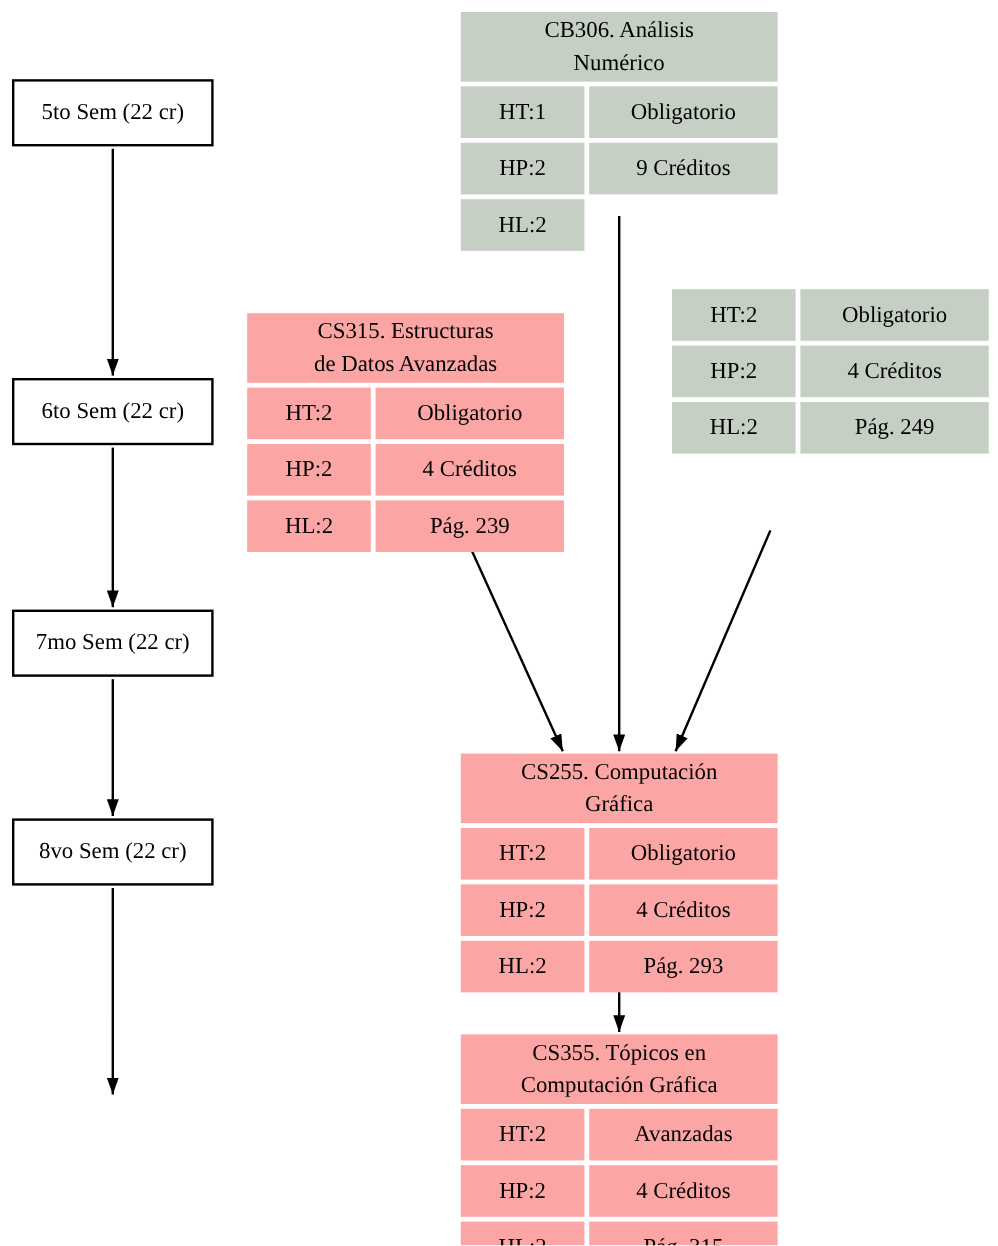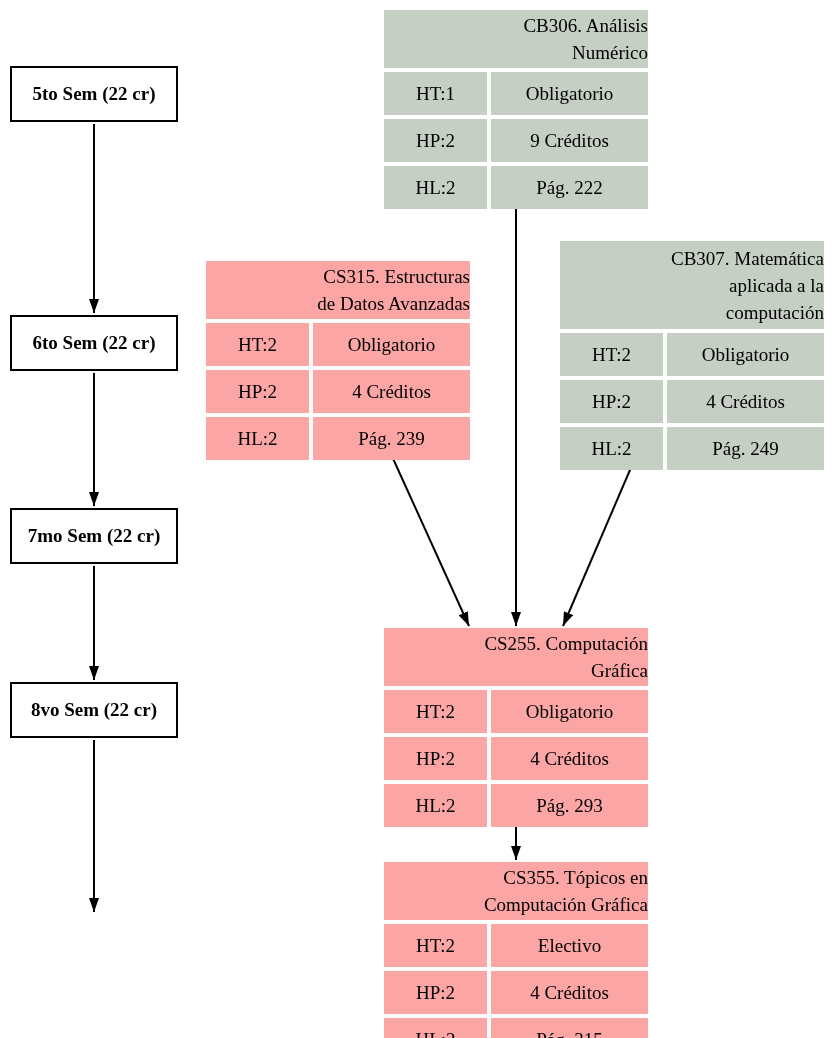--- a/index.html
+++ b/index.html
@@ -8,27 +8,27 @@
     font-family:"Liberation Serif","DejaVu Serif",serif; color:#000;
     overflow:hidden;
   }
   .edge-layer { position:absolute; left:0; top:0; width:832px; height:1038px; }
   .edge-layer line { stroke:#000000; stroke-width:2; }
 
   .sem {
     position:absolute; left:10px; width:168px; height:56px;
     background:#ffffff; border:2px solid #000000; box-sizing:border-box;
     display:flex; align-items:center; justify-content:center;
-    font-size:19px; white-space:nowrap;font-weight:bold;
+    font-size:19px; white-space:nowrap;
   }
 
   .card { position:absolute; width:264px; display:grid; grid-template-columns:103px 1fr; gap:4px; }
   .card .hdr {
     grid-column:1 / -1;
-    display:flex; flex-direction:column; align-items:flex-end; justify-content:center;
+    display:flex; flex-direction:column; align-items:center; justify-content:center;
     text-align:center; font-size:19px; line-height:27px;
   }
   .hdr2 { height:58px; }
   .hdr3 { height:88px; }
   .cell { height:43px; display:flex; align-items:center; justify-content:center; font-size:19px; }
   .green .hdr, .green .cell { background:#c5cfc4; }
   .blue  .hdr, .blue  .cell { background:#fca5a5; }
 </style>
 </head>
 <body>
@@ -67,42 +67,36 @@
   <div class="card green" style="left:384px;top:10px">
     <div class="hdr hdr2">
       <div>CB306. Análisis</div>
       <div>Numérico</div>
     </div>
     <div class="cell">HT:1</div>
     <div class="cell">Obligatorio</div>
     <div class="cell">HP:2</div>
     <div class="cell">9 Créditos</div>
     <div class="cell">HL:2</div>
-    <div class="cell">Pág. 222</div>
   </div>
 
   <div class="card blue" style="left:206px;top:261px">
     <div class="hdr hdr2">
       <div>CS315. Estructuras</div>
       <div>de Datos Avanzadas</div>
     </div>
     <div class="cell">HT:2</div>
     <div class="cell">Obligatorio</div>
     <div class="cell">HP:2</div>
     <div class="cell">4 Créditos</div>
     <div class="cell">HL:2</div>
     <div class="cell">Pág. 239</div>
   </div>
 
   <div class="card green" style="left:560px;top:241px">
-    <div class="hdr hdr3">
-      <div>CB307. Matemática</div>
-      <div>aplicada a la</div>
-      <div>computación</div>
-    </div>
     <div class="cell">HT:2</div>
     <div class="cell">Obligatorio</div>
     <div class="cell">HP:2</div>
     <div class="cell">4 Créditos</div>
     <div class="cell">HL:2</div>
     <div class="cell">Pág. 249</div>
   </div>
 
   <div class="card blue" style="left:384px;top:628px">
     <div class="hdr hdr2">
@@ -116,20 +110,20 @@
     <div class="cell">HL:2</div>
     <div class="cell">Pág. 293</div>
   </div>
 
   <div class="card blue" style="left:384px;top:862px">
     <div class="hdr hdr2">
       <div>CS355. Tópicos en</div>
       <div>Computación Gráfica</div>
     </div>
     <div class="cell">HT:2</div>
-    <div class="cell">Electivo</div>
+    <div class="cell">Avanzadas</div>
     <div class="cell">HP:2</div>
     <div class="cell">4 Créditos</div>
     <div class="cell">HL:2</div>
     <div class="cell">Pág. 315</div>
   </div>
 
 </div>
 
 </body></html>

